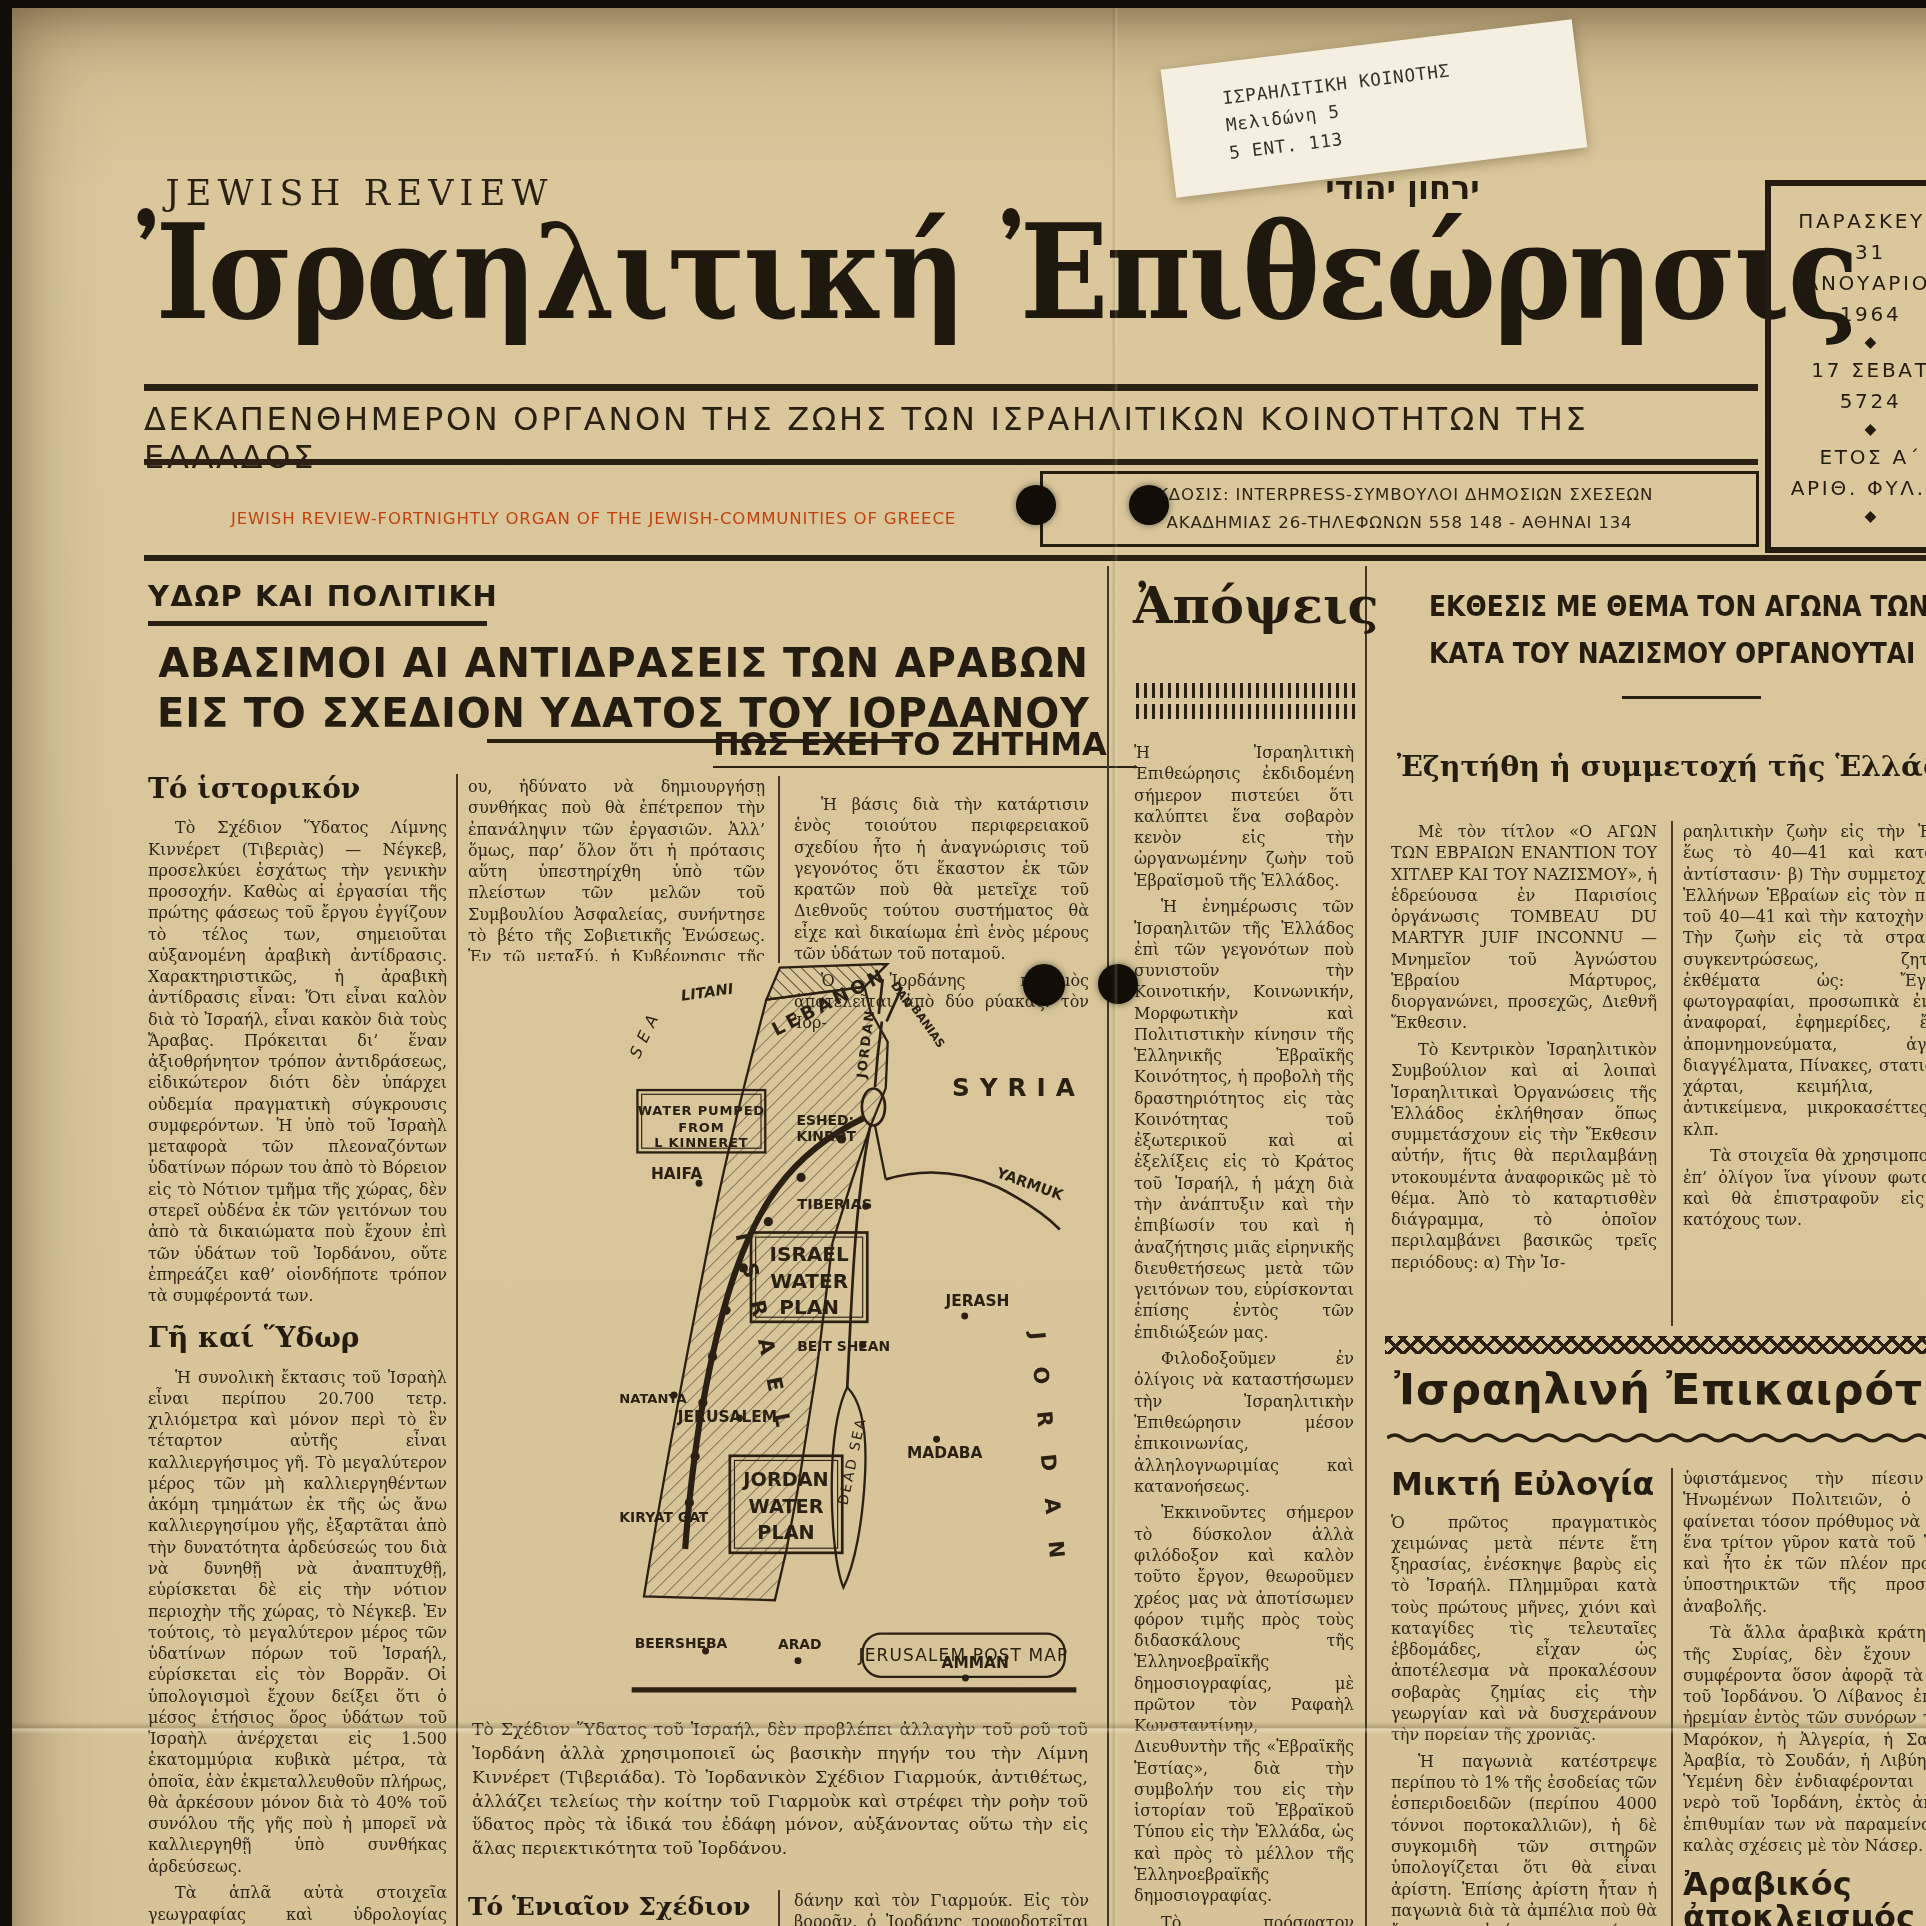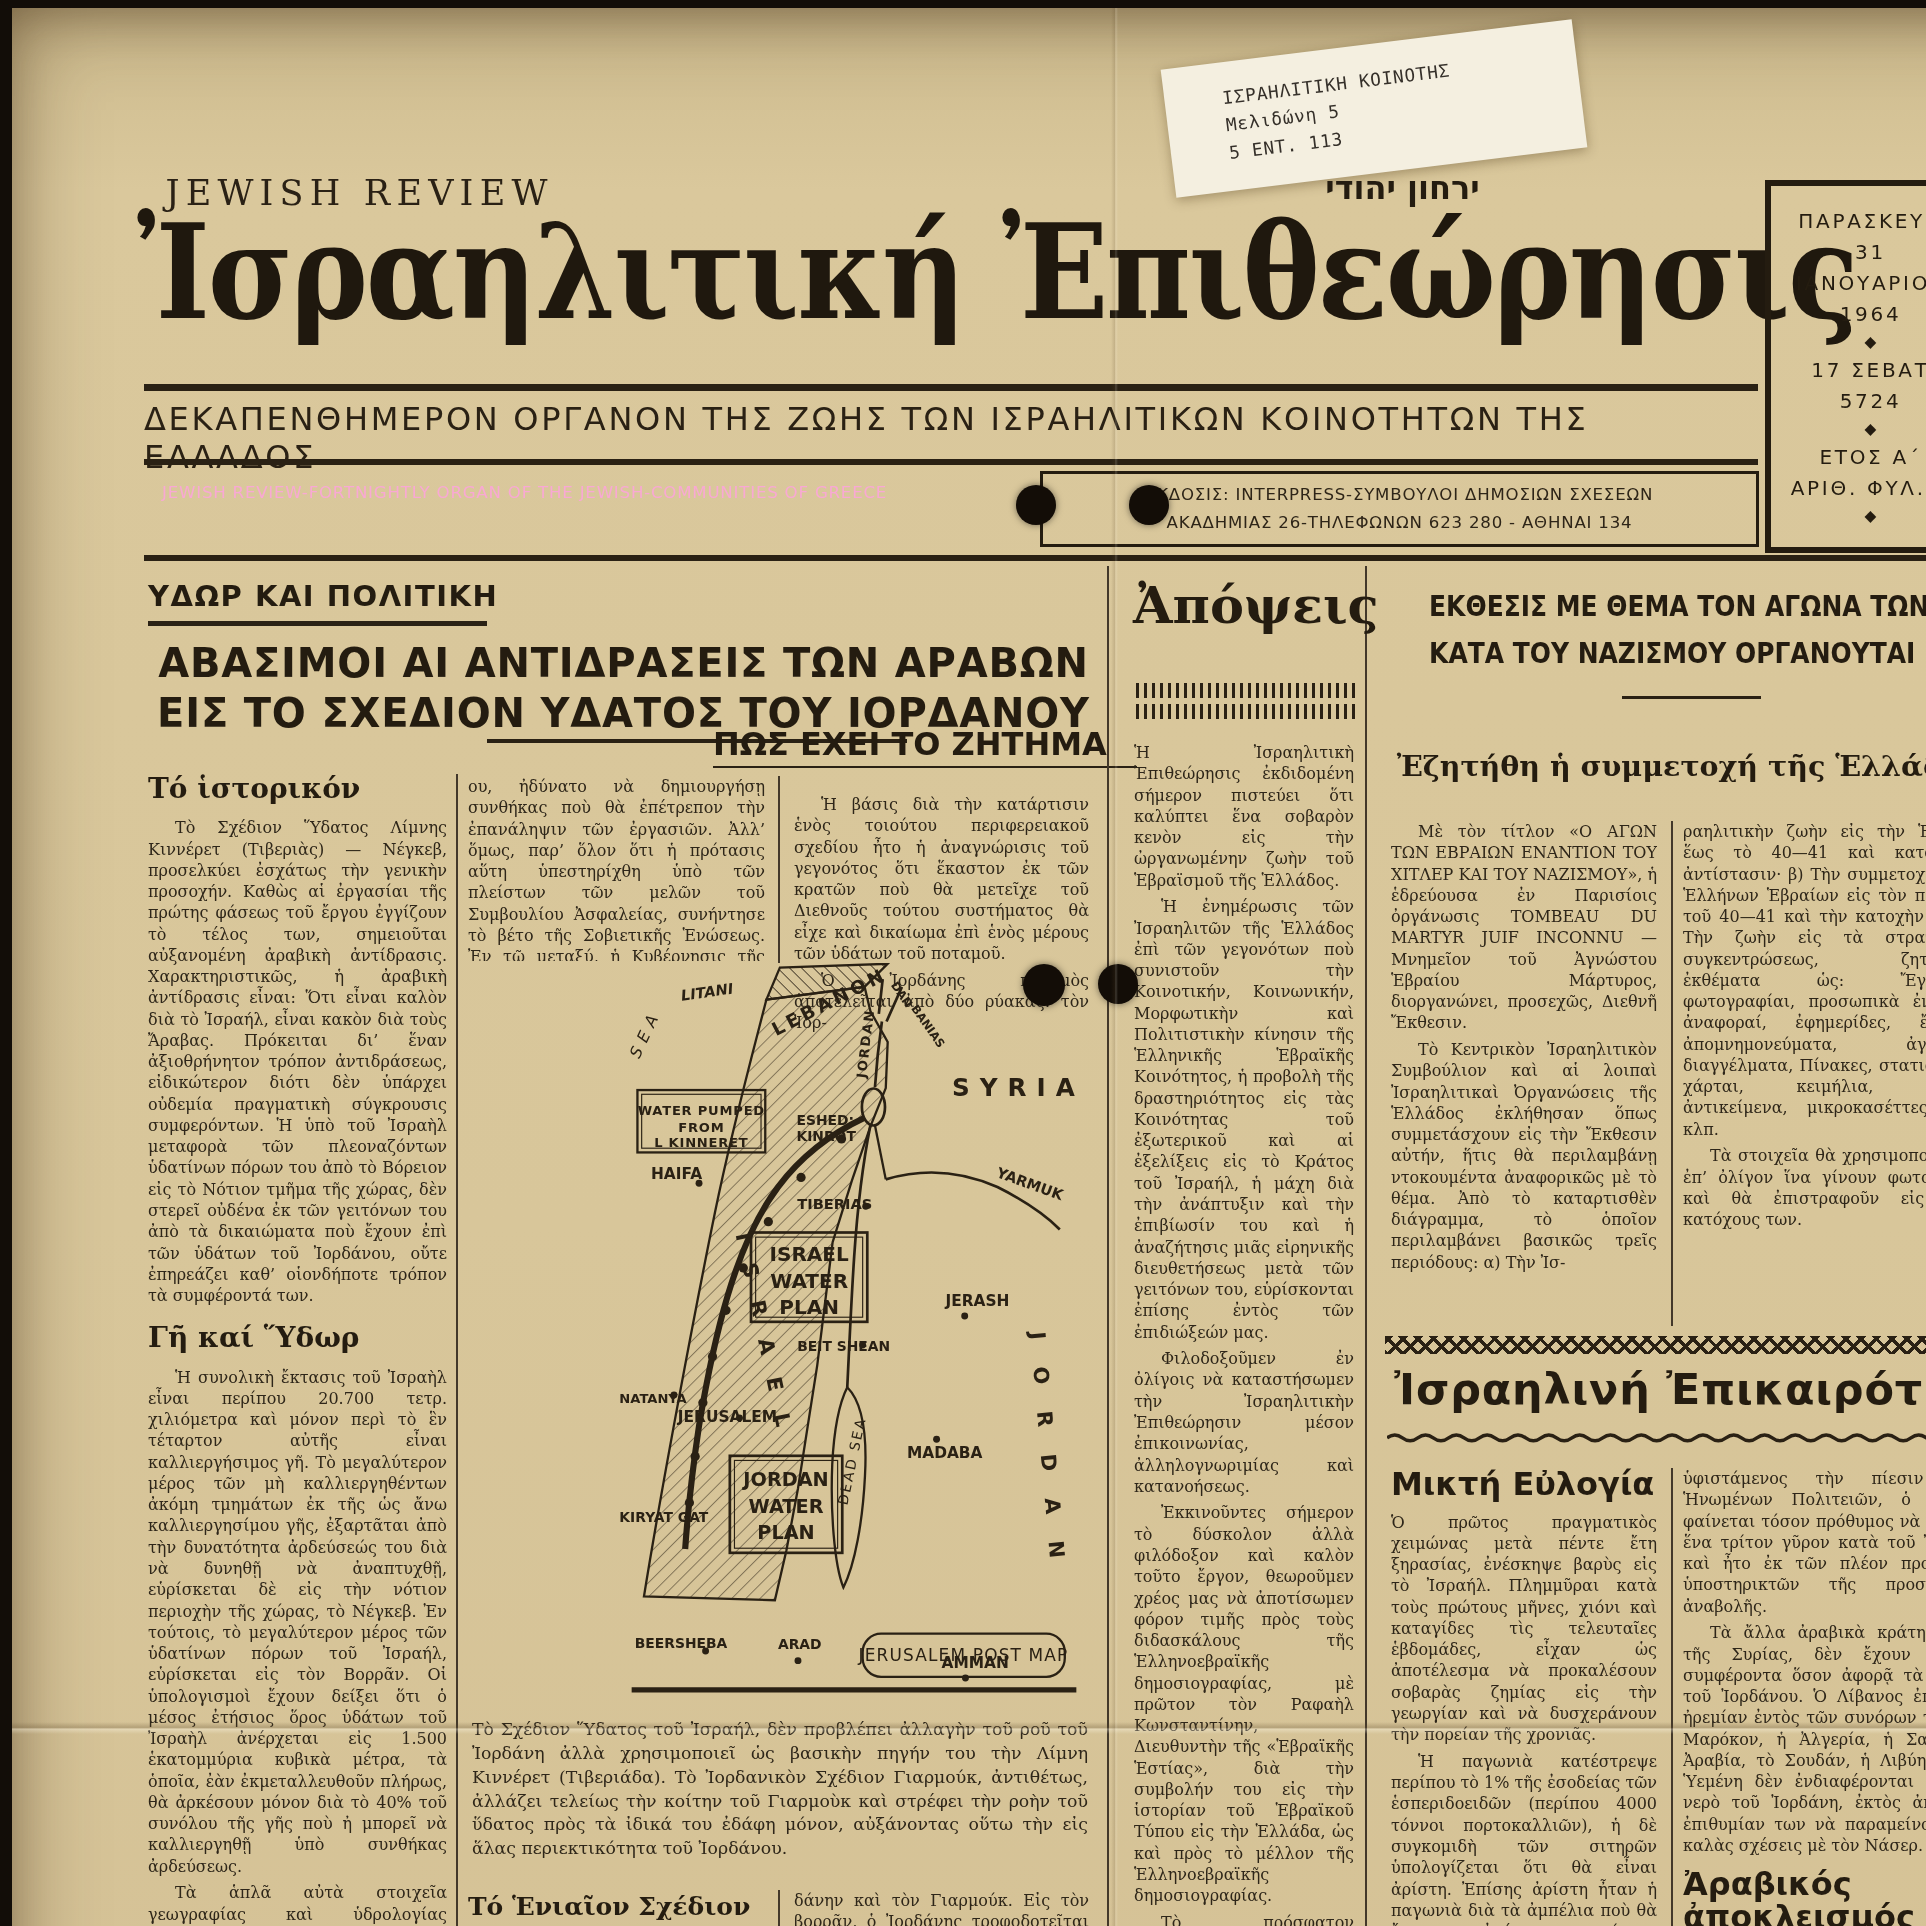--- a/index.html
+++ b/index.html
@@ -26,22 +26,22 @@
           font-family:"DejaVu Sans",sans-serif;font-size:32px;font-weight:bold;color:#241c10;}
   .mast-title{position:absolute;left:137px;top:195px;width:1595px;white-space:nowrap;
               font-weight:bold;font-size:116px;letter-spacing:-2.3px;color:#1f180e;
               transform:scaleY(1.13);transform-origin:top left;}
   .datebox{position:absolute;left:1765px;top:180px;width:211px;height:373px;border:6.2px solid #241c10;
            box-sizing:border-box;display:flex;flex-direction:column;justify-content:center;align-items:center;
            gap:7px;font-family:"DejaVu Sans",sans-serif;font-size:20px;letter-spacing:2.7px;color:#241c10;}
   .datebox .dia{font-size:15.4px;letter-spacing:0;}
   .banner{position:absolute;left:144px;top:400px;width:1614px;text-align:left;
           font-family:"DejaVu Sans",sans-serif;font-size:32px;letter-spacing:2.7px;color:#2a2114;}
-  .addr{position:absolute;left:162px;top:478px;width:863px;
-        font-family:"DejaVu Sans",sans-serif;font-size:16.6px;letter-spacing:0.8px;line-height:1.75;color:#f9a8d4;}
+  .addr{position:absolute;left:162px;top:504px;width:863px;text-align:center;
+        font-family:"DejaVu Sans",sans-serif;font-size:16.6px;letter-spacing:0.8px;line-height:1.75;color:#c2410c;}
   .pubbox{position:absolute;left:1040px;top:471px;width:719px;height:76px;border:3.1px solid #241c10;
           box-sizing:border-box;display:flex;flex-direction:column;justify-content:center;text-align:center;
           font-family:"DejaVu Sans",sans-serif;font-size:16.6px;letter-spacing:0.8px;line-height:1.7;color:#2e2518;}
   
   .kicker{position:absolute;left:148px;top:579px;font-family:"DejaVu Sans",sans-serif;font-weight:bold;
           font-size:29px;letter-spacing:1.5px;color:#241c10;}
   .hl{position:absolute;left:146px;width:955px;text-align:center;font-family:"DejaVu Sans",sans-serif;
       font-weight:bold;font-size:40px;letter-spacing:0.8px;color:#241c10;white-space:nowrap;}
   .crosshead{position:absolute;left:713px;top:725px;width:424px;text-align:left;
              font-family:"DejaVu Sans",sans-serif;font-weight:bold;font-size:32px;color:#241c10;}
@@ -98,21 +98,21 @@
   </div>
 
   <div class="rule-h" style="left:144px;top:384px;width:1614px;height:7px"></div>
   <div class="banner">ΔΕΚΑΠΕΝΘΗΜΕΡΟΝ ΟΡΓΑΝΟΝ ΤΗΣ ΖΩΗΣ ΤΩΝ ΙΣΡΑΗΛΙΤΙΚΩΝ ΚΟΙΝΟΤΗΤΩΝ ΤΗΣ ΕΛΛΑΔΟΣ</div>
   <div class="rule-h" style="left:144px;top:459px;width:1614px;height:6.2px"></div>
   <div class="addr">
     <div>JEWISH REVIEW-FORTNIGHTLY ORGAN OF THE JEWISH-COMMUNITIES OF GREECE</div>
   </div>
   <div class="pubbox">
     <div>ΕΚΔΟΣΙΣ: INTERPRESS-ΣΥΜΒΟΥΛΟΙ ΔΗΜΟΣΙΩΝ ΣΧΕΣΕΩΝ</div>
-    <div>ΑΚΑΔΗΜΙΑΣ 26-ΤΗΛΕΦΩΝΩΝ 623 280 - ΑΘΗΝΑΙ 134</div>
+    <div>ΑΚΑΔΗΜΙΑΣ 26-ΤΗΛΕΦΩΝΩΝ 558 148 - ΑΘΗΝΑΙ 134</div>
   </div>
   <div class="rule-h" style="left:144px;top:555px;width:1832px;height:6.2px"></div>
 
   <div class="kicker">ΥΔΩΡ ΚΑΙ ΠΟΛΙΤΙΚΗ</div>
   <div class="rule-h" style="left:148px;top:621px;width:339px;height:4.6px"></div>
   <div class="hl" style="top:690px">ΕΙΣ ΤΟ ΣΧΕΔΙΟΝ ΥΔΑΤΟΣ ΤΟΥ ΙΟΡΔΑΝΟΥ</div>
   <div class="hl" style="top:640px">ΑΒΑΣΙΜΟΙ ΑΙ ΑΝΤΙΔΡΑΣΕΙΣ ΤΩΝ ΑΡΑΒΩΝ</div>
   <div class="rule-h" style="left:487px;top:739px;width:420px;height:3.9px"></div>
   <div class="crosshead">ΠΩΣ ΕΧΕΙ ΤΟ ΖΗΤΗΜΑ</div>
   <div class="rule-h" style="left:713px;top:766px;width:424px;height:2.3px"></div>

